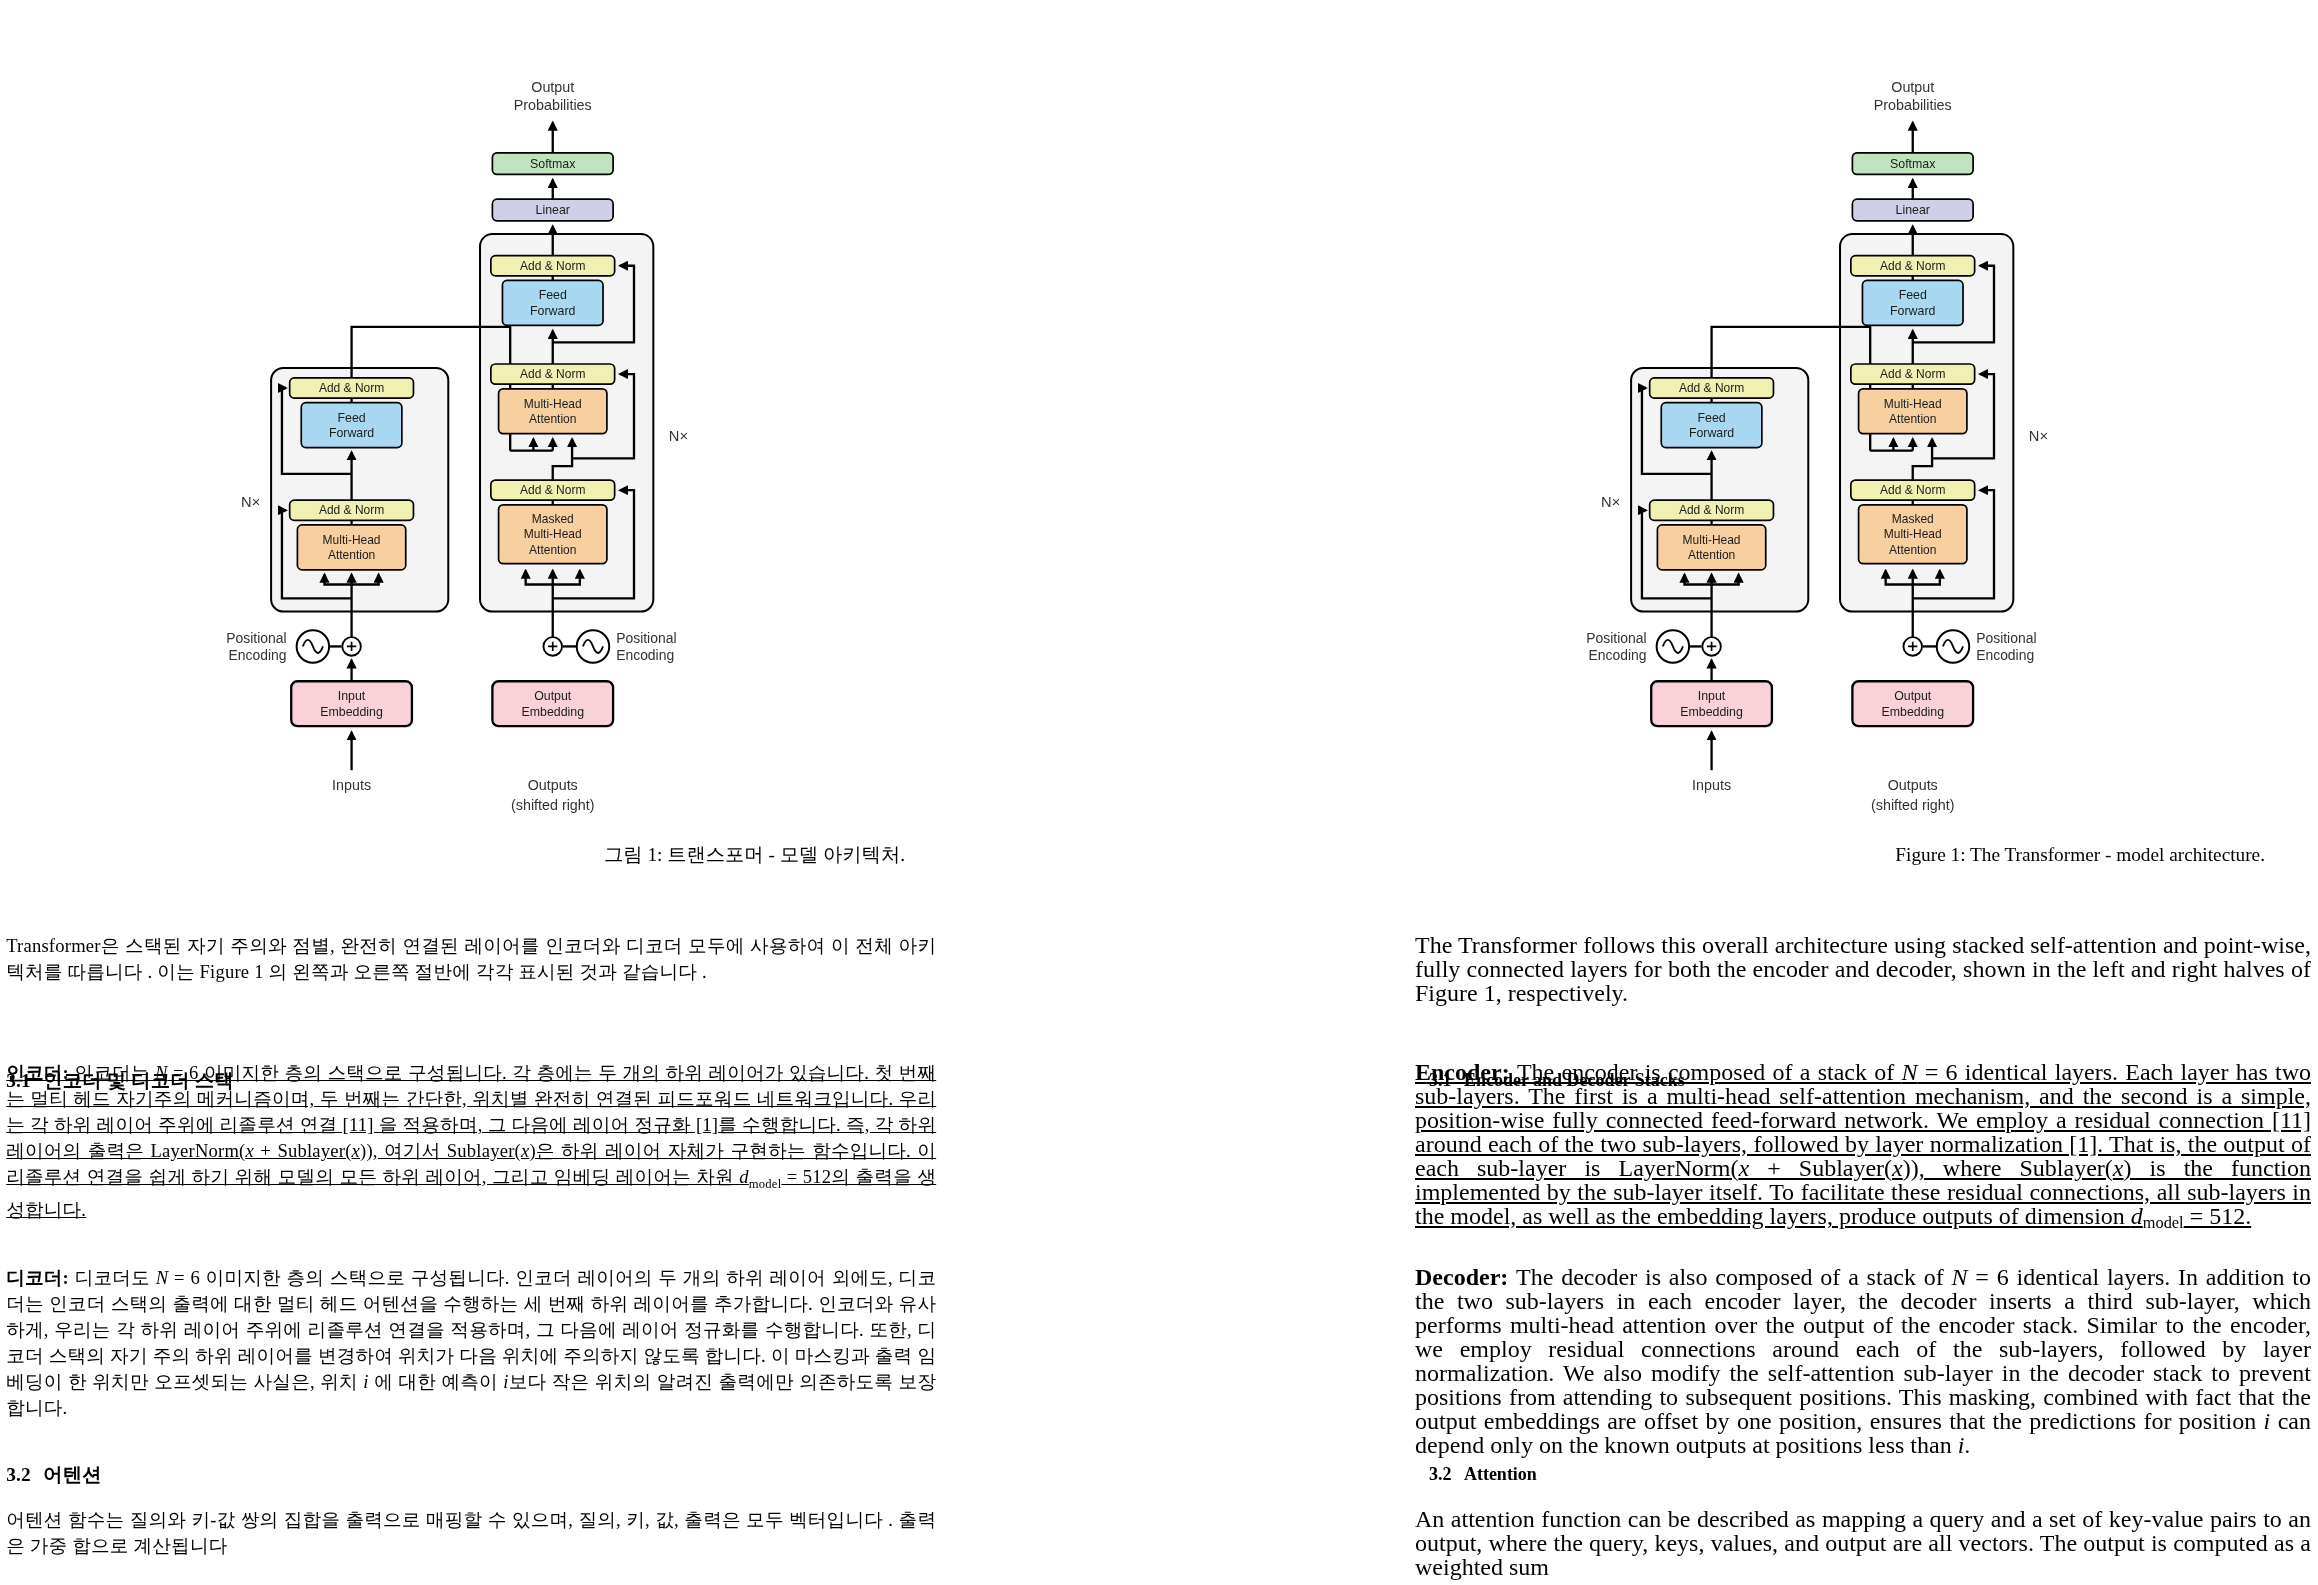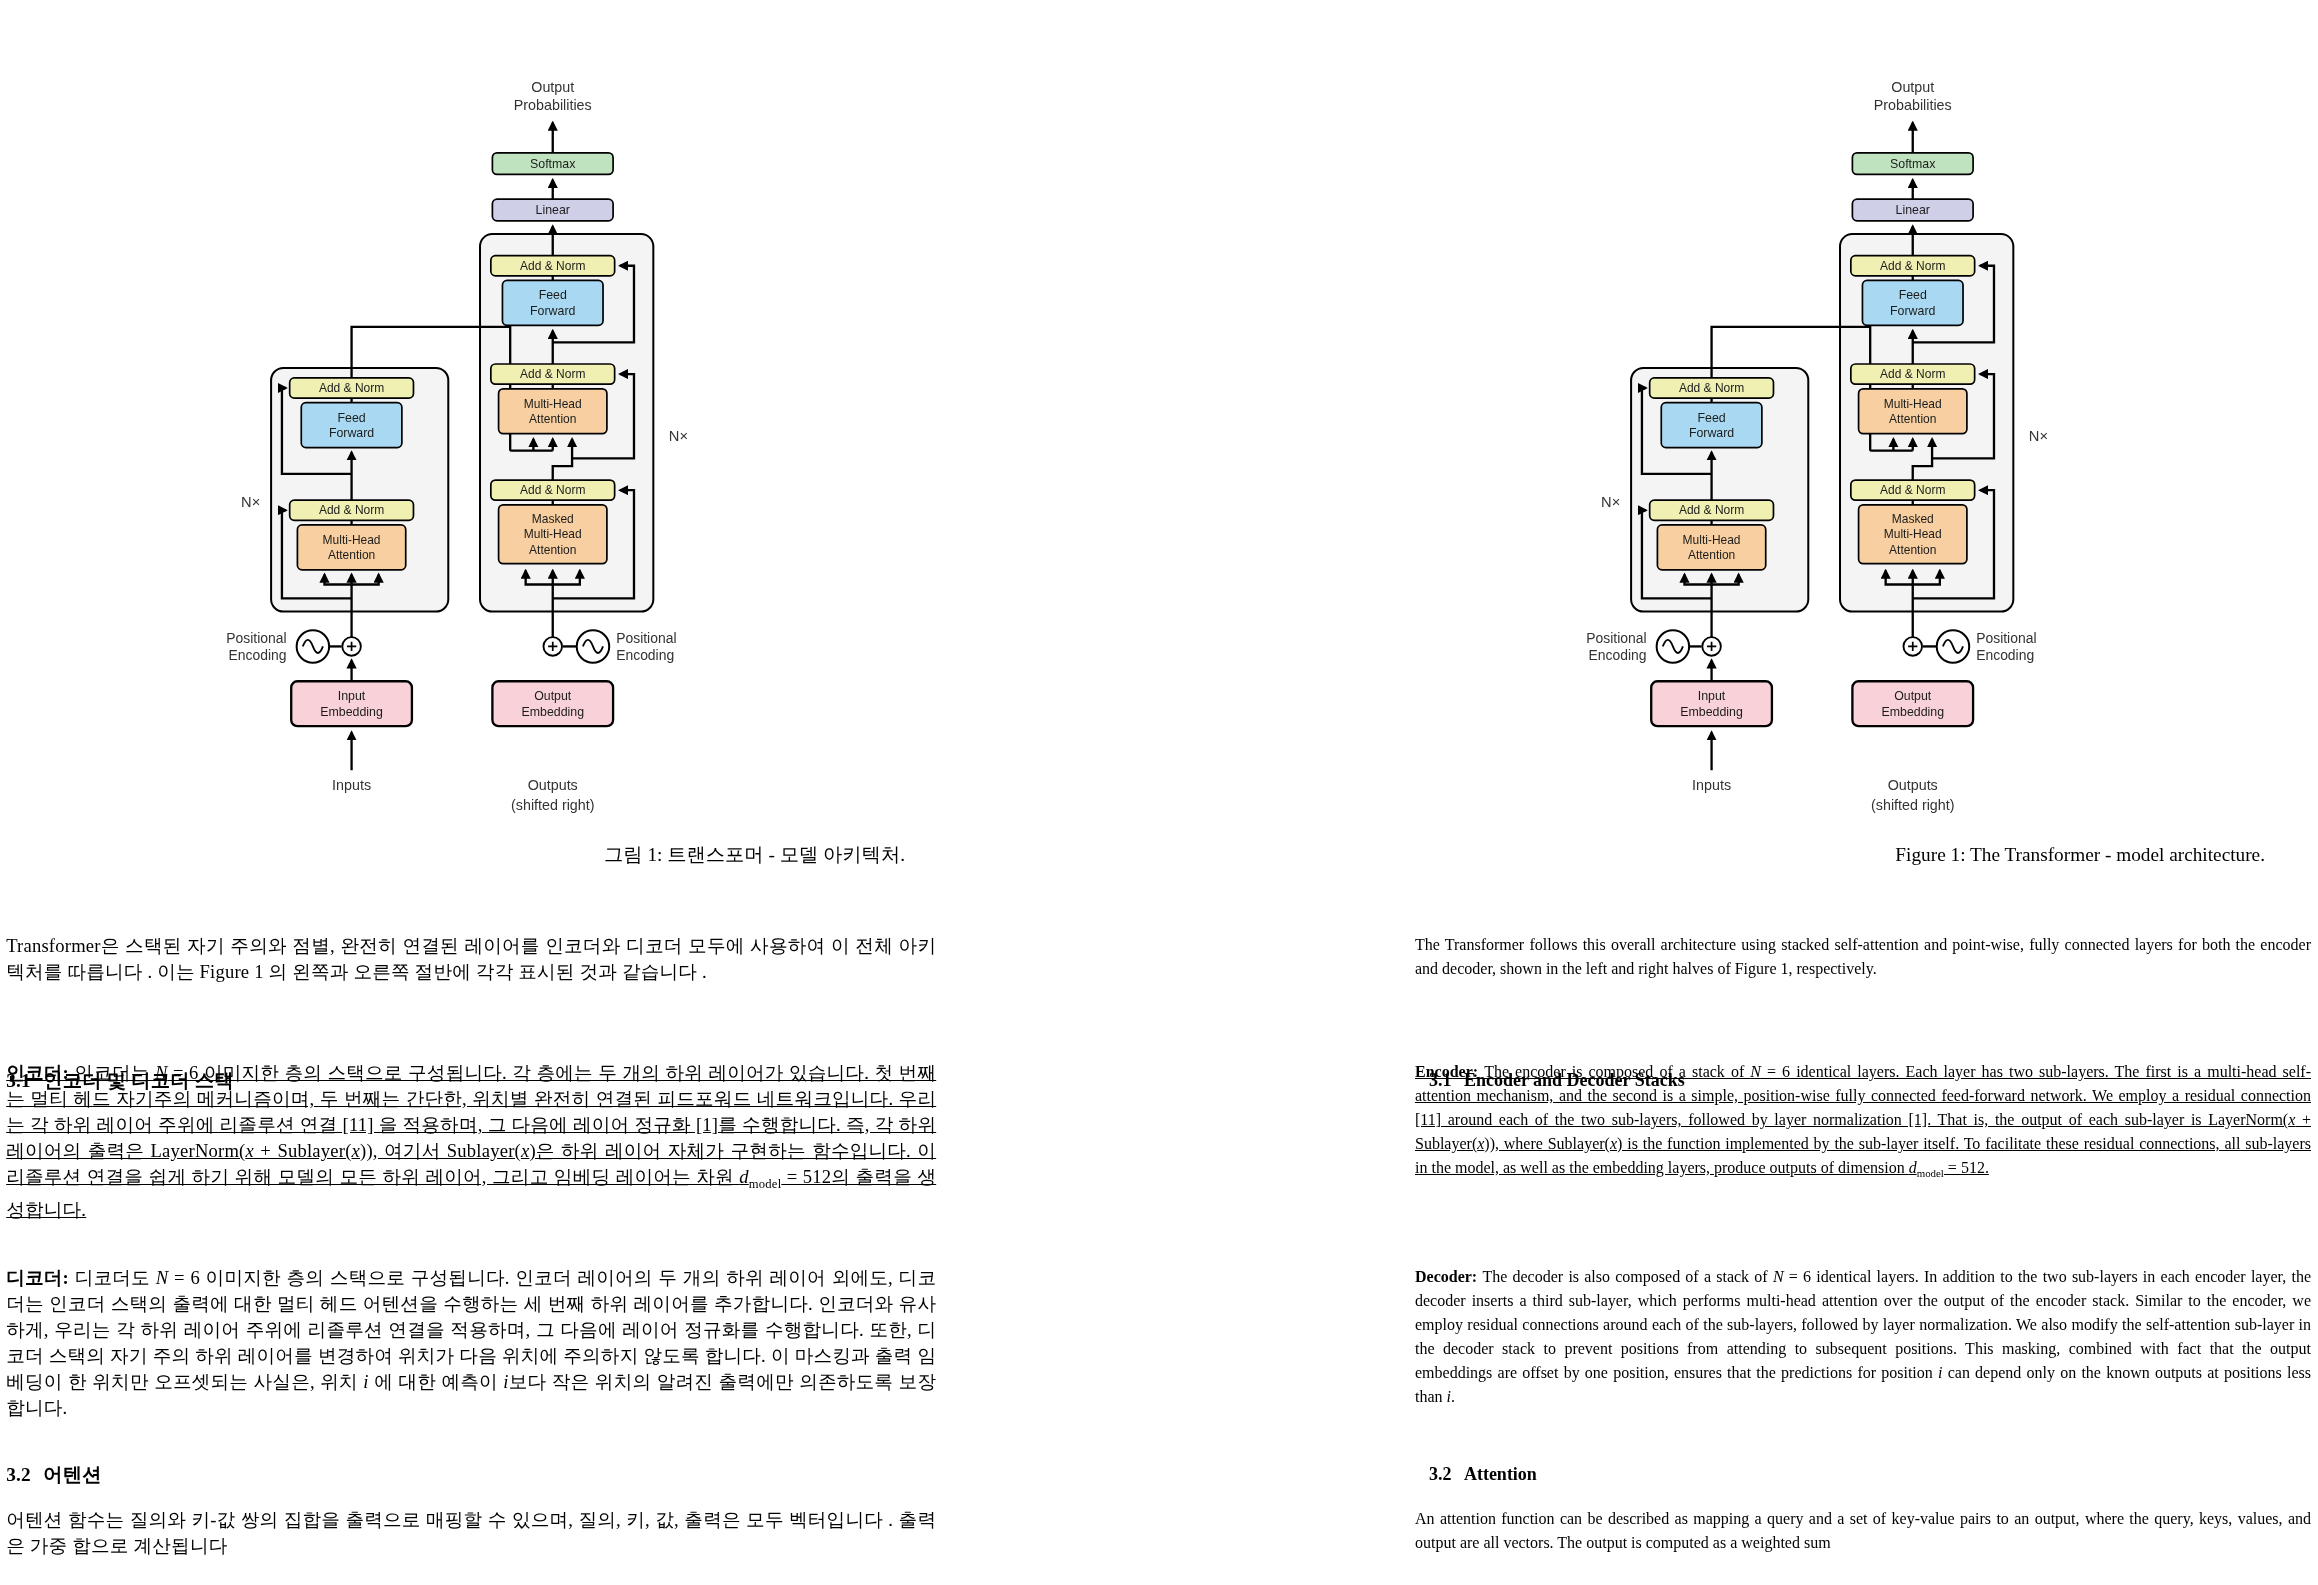--- a/index.html
+++ b/index.html
@@ -9,21 +9,21 @@
   .page-left{left:0;}
   .page-right{left:1159px;}
   .diagram{position:absolute;width:503px;height:766px;}
   .dg-left{left:220px;top:70px;}
   .dg-right{left:421px;top:70px;}
   .caption{position:absolute;text-align:right;font-size:19.3px;line-height:23px;}
   .cap-left{left:23px;top:843px;width:882px;}
   .cap-right{left:286px;top:843px;width:820px;}
   .tx{position:absolute;text-align:justify;}
   .kr .tx{left:6.2px;width:930px;font-size:18.6px;line-height:26px;letter-spacing:0.2px;}
-  .en .tx{left:256px;width:896px;font-size:16px;line-height:24px;}
+  .en .tx{left:256px;width:896px;font-size:24px;line-height:24px;}
   .sec-head{font-weight:bold;text-align:left;}
   .kr .sec-head{font-size:19.3px;}
   .en .sec-head{font-size:18px;margin-left:14px;}
   .sec-num{margin-right:12.4px;}
   .p1{top:933px;} .h31{top:1068px;} .encp{top:1060px;text-decoration:underline;} .decp{top:1265px;}
   .h32{top:1462px;} .attp{top:1507px;}
   .seg-b{font-weight:bold;}
   .seg-i{font-style:italic;}
   .seg-sub{font-size:68%;vertical-align:-18%;}
   svg text{font-family:"Liberation Sans", sans-serif;}

